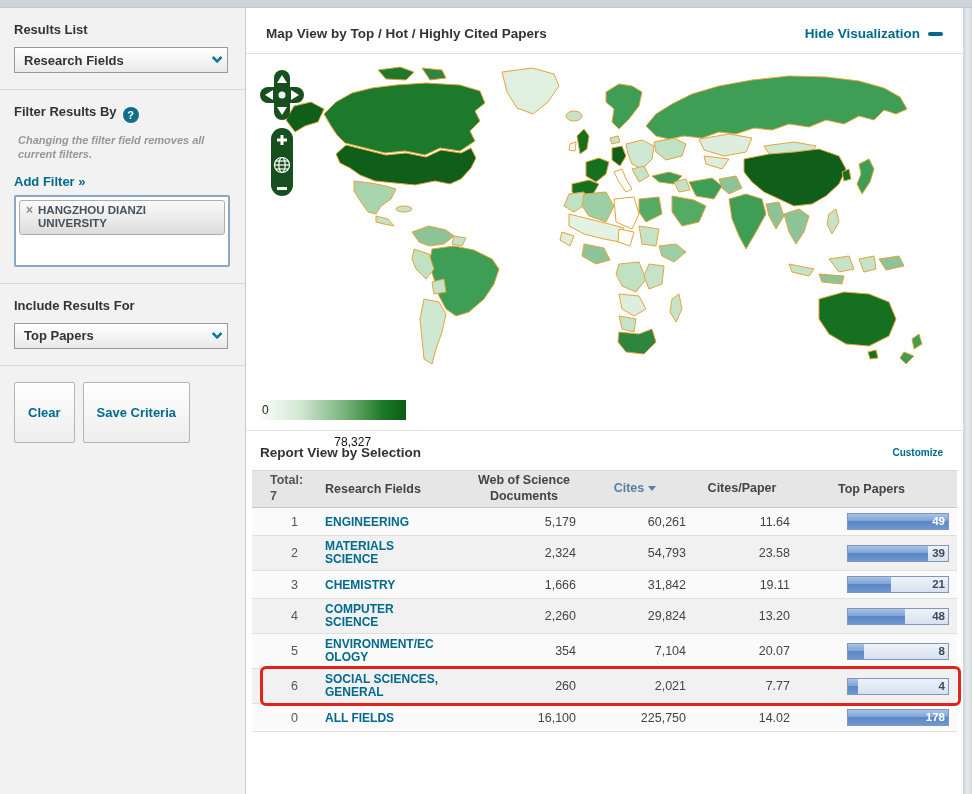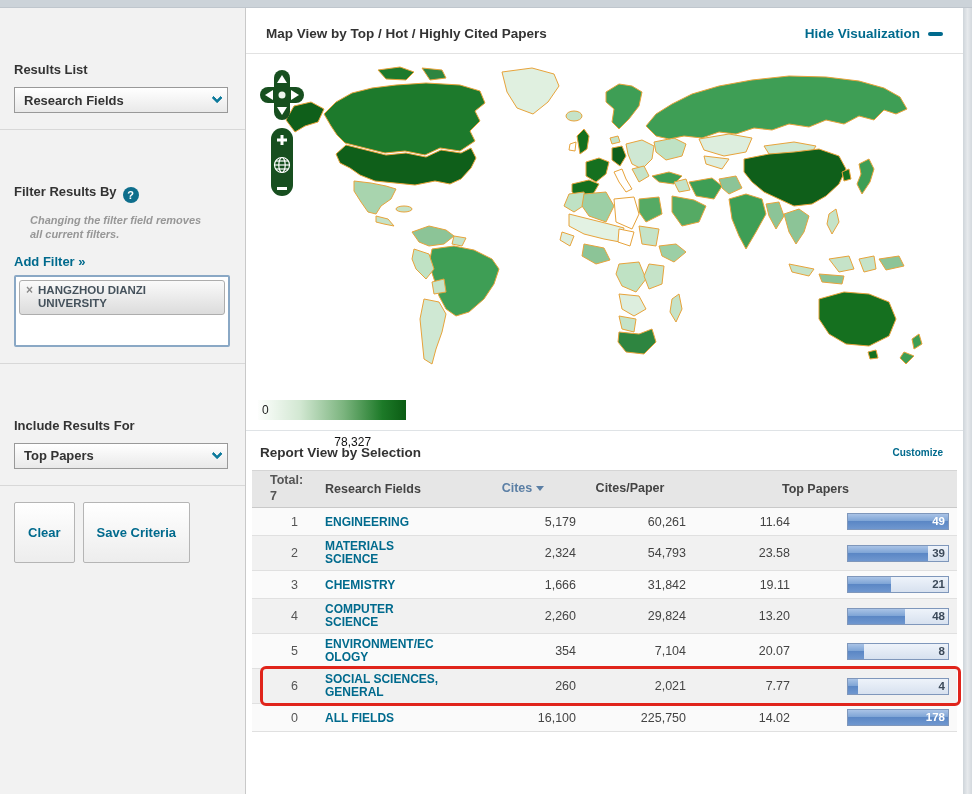--- a/index.html
+++ b/index.html
@@ -9,29 +9,29 @@
   
   .top-strip { position:absolute; top:0; left:0; width:972px; height:8px; background:#ccd3d9; border-bottom:1px solid #bfc6cd; }
   .right-strip { position:absolute; top:8px; right:0; width:10px; height:786px; background:linear-gradient(90deg,#c9d0d6,#e6e9ec 55%,#d4d9de); }
 
   .layout { position:absolute; top:8px; left:0; width:962px; height:786px; display:flex; }
 
   
   .sidebar { width:246px; background:#f2f2f2; border-right:1px solid #c9c9c9; flex:none; }
   .side-section { padding:14px 14px 16px 14px; border-bottom:1px solid #d8d8d8; }
   .side-section.last { border-bottom:none; }
-  .side-h { font-size:13px; font-weight:bold; color:#333; margin-bottom:10px;margin-top:40px; }
+  .side-h { font-size:13px; font-weight:bold; color:#333; margin-bottom:10px; }
   .dropdown { display:flex; align-items:center; justify-content:space-between; width:214px; height:26px;
     background:linear-gradient(#ffffff,#e9e9e9); border:1px solid #999; padding:0 8px 0 9px; cursor:pointer; }
   .dropdown .dd-label { font-size:13px; font-weight:bold; color:#333; }
   .chev { width:8px; height:8px; border-right:3px solid #0d7a9c; border-bottom:3px solid #0d7a9c;
     transform:rotate(45deg) translateY(-3px); border-radius:1px; }
   .help-badge { display:inline-flex; align-items:center; justify-content:center; width:16px; height:16px; border-radius:50%;
     background:#0e6e8c; color:#fff; font-size:11px; font-weight:bold; margin-left:6px; vertical-align:-3px; cursor:pointer; }
-  .note { font-size:11px; font-style:italic; font-weight:bold; color:#979797; line-height:1.3; margin:2px 16px 10px; }
+  .note { font-size:11px; font-style:italic; font-weight:bold; color:#979797; line-height:1.3; margin:2px 4px 10px; }
   .add-filter { font-size:13px; font-weight:bold; color:#006a8d; cursor:pointer; display:inline-block; margin-bottom:6px; }
   .filter-box { width:216px; height:72px; background:#fff; border:2px solid #8aa8c5; border-radius:2px; padding:3px; }
   .filter-tag { display:flex; align-items:flex-start; gap:5px; background:linear-gradient(#fafafa,#dcdcdc);
     border:1px solid #adadad; border-radius:3px; padding:3px 6px 4px 6px; cursor:pointer; }
   .tag-x { color:#8a8a8a; font-weight:bold; font-size:12px; line-height:13px; cursor:pointer; }
   .tag-label { font-size:11.5px; font-weight:bold; color:#45525c; line-height:13px; text-transform:uppercase; }
   .btn-row { display:flex; gap:8px; padding-top:2px; }
   .btn { background:linear-gradient(#ffffff,#ededed); border:1px solid #b5b5b5; border-radius:2px;
     font-size:13px; font-weight:bold; color:#006a8d; padding:22px 13px; cursor:pointer; font-family:inherit; }
 
@@ -272,20 +272,21 @@
         <span class="customize">Customize</span>
       </div>
 
       <div class="tbl">
         <div class="thead">
           <div class="c-rank h-rank">
             <span>Total:</span><br>
             <span>7</span>
           </div>
           <div class="c-field"><span>Research Fields</span></div>
+          <div class="c-docs h-center"><span>Web of Science Documents</span></div>
           <div class="c-cites h-center h-cites">
             <span>Cites</span><span class="sort-arrow"></span>
           </div>
           <div class="c-cpp h-center"><span>Cites/Paper</span></div>
           <div class="c-bar" style="justify-content:center">
               <span>Top Papers</span>
             </div>
         </div>
 
         <div class="trow">

